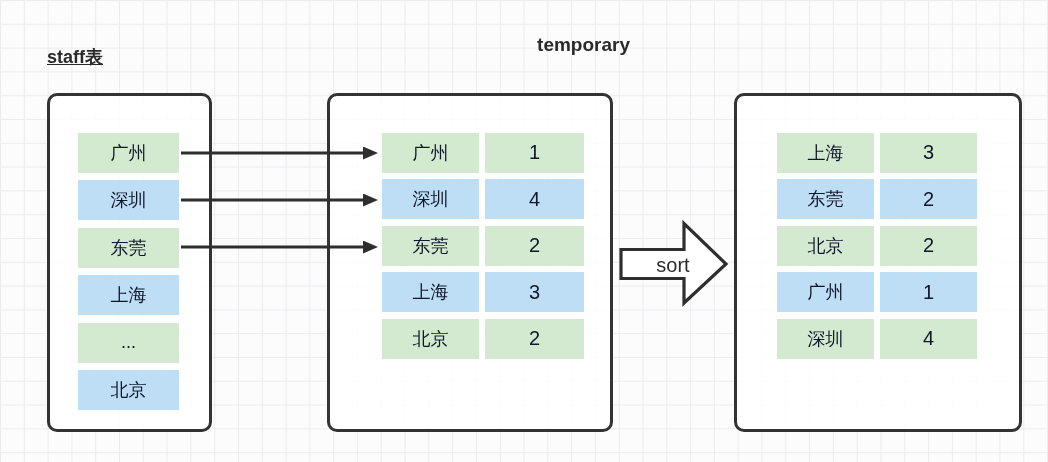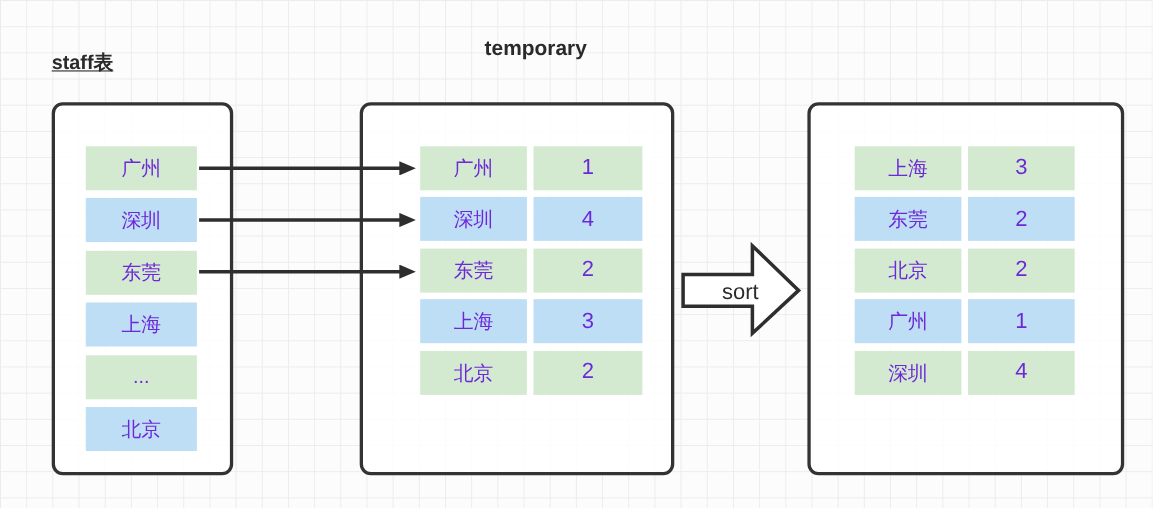--- a/index.html
+++ b/index.html
@@ -31,21 +31,21 @@
   .panel-title {
     position: absolute;
     text-align: left;
     font-weight: 700;
     font-size: 18px;
     color: #2a2a2a;
     text-decoration: underline;
   }
   #staff-title   { left: 47px;  top: 45px; width: 165px; }
   #sortbuf-title { left: 734px; top: 45px; width: 288px; font-size: 19px; }
-  #temporary-title-block { left: 344px; top: 34px; width: 286px; position: absolute; text-align: center; }
+  #temporary-title-block { left: 344px; top: 34px; width: 286px; position: absolute; text-align: right; }
   #temporary-title-block .t-main { font-weight: 700; font-size: 19px; color: #2a2a2a; }
   #temporary-title-block .t-sub  { font-weight: 400; font-size: 17px; color: #3c3c3c; margin-top: 2px; }
 
   .rows {
     display: flex;
     flex-direction: column;
   }
   #staff-panel .rows     { margin-top: 36.5px; gap: 7.5px; }
   #temporary-panel .rows { margin-top: 36.5px; gap: 6.5px; }
   #sortbuf-panel .rows   { margin-top: 36.5px; gap: 6.5px; }
@@ -54,21 +54,21 @@
   #staff-panel .row     { margin-left: 28px; }
   #temporary-panel .row { margin-left: 52px; }
   #sortbuf-panel .row   { margin-left: 40px; }
 
   .cell {
     height: 40px;
     display: flex;
     align-items: center;
     justify-content: center;
     font-size: 18px;
-    color: #6d28d9;
+    color: #0f172a;
   }
   .cell.num { font-size: 20px; }
   #staff-panel .cell.city { width: 101px; }
   #temporary-panel .cell.city { width: 97px; }
   #temporary-panel .cell.num  { width: 99px; }
   #sortbuf-panel .cell.city { width: 97px; }
   #sortbuf-panel .cell.num  { width: 97px; }
 
   .c-green { background: var(--green, #d3ead1); }
   .c-blue  { background: var(--blue,  #bedef6); }

